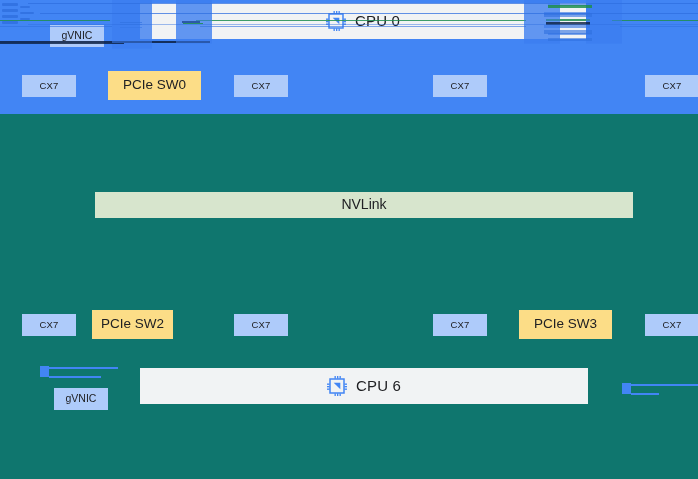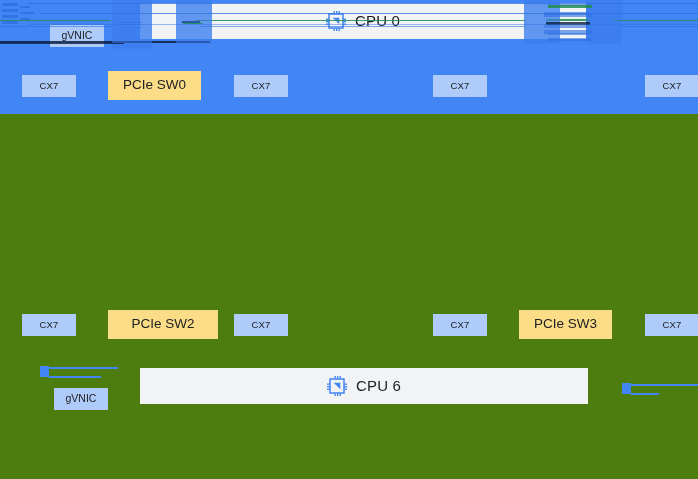--- a/index.html
+++ b/index.html
@@ -13,21 +13,21 @@
     position: relative;
     overflow: hidden;
     font-family: "Liberation Sans", sans-serif;
     color: #202124;
   }
   #diagram {
     position: absolute;
     left: 0; top: 0;
     width: 698px;
     height: 479px;
-    background: #4d7c0f;
+    background: #0f766e;
   }
   .node {
     position: absolute;
     box-sizing: border-box;
     display: flex;
     align-items: center;
     justify-content: center;
     white-space: nowrap;
     line-height: 1.1;
   }
@@ -193,20 +193,23 @@
     <div class="gpu-tick" style="left:120px; top:27px; width:22px;"></div>
     <div class="gpu-tick dark" style="left:182px; top:21px; width:18px; height:2px;"></div>
     <div class="gpu-tick" style="left:548px; top:4px;  width:44px; height:2px;"></div>
     <div class="gpu-tick" style="left:544px; top:12px; width:46px; height:3px;"></div>
     <div class="gpu-tick green" style="left:546px; top:19px; width:44px; height:2px;"></div>
     <div class="gpu-tick" style="left:544px; top:25px; width:46px; height:3px;"></div>
     <div class="gpu-tick" style="left:548px; top:33px; width:44px; height:2px;"></div>
     <div class="gpu-tick" style="left:0; top:41px; width:210px; height:2px; background:#0b1f3f; opacity:.85;"></div>
   </div>
 
+  <div class="node nvlink-box" style="left:95px; top:192px; width:538px; height:26px;">
+    <span>NVLink</span>
+  </div>
 
   <div class="gpu-band" style="left:0; top:220px; width:698px; height:44px;">
     <div class="gpu-band-inner" style="left:112px; top:-4px; width:40px; height:52px;"></div>
     <div class="gpu-band-inner" style="left:176px; top:-4px; width:36px; height:48px;"></div>
     <div class="gpu-band-inner" style="left:524px; top:-4px; width:36px; height:48px;"></div>
     <div class="gpu-band-inner" style="left:586px; top:-4px; width:36px; height:48px;"></div>
     <div class="gpu-tick" style="left:0;   top:26px; width:112px;"></div>
     <div class="gpu-tick" style="left:200px; top:26px; width:326px;"></div>
     <div class="gpu-tick" style="left:620px; top:26px; width:78px;"></div>
     <div class="gpu-tick" style="left:120px; top:22px; width:22px;"></div>
@@ -216,21 +219,21 @@
     <div class="gpu-tick" style="left:546px; top:22px; width:44px; height:3px; background:#0b1f3f; opacity:.8;"></div>
     <div class="gpu-tick" style="left:544px; top:30px; width:48px; height:4px;"></div>
     <div class="gpu-tick" style="left:548px; top:38px; width:44px; height:3px;"></div>
     <div class="gpu-tick" style="left:0; top:43px; width:124px; height:1px; background:#0b1f3f; opacity:.8;"></div>
   </div>
 
   <div class="node cx7-box" style="left:22px; top:314px; width:54px; height:22px;">
     <span>CX7</span>
   </div>
 
-  <div class="node pcie-box" style="left:108px; top:310px; width:110px; height:29px;">
+  <div class="node pcie-box" style="left:92px; top:310px; width:81px; height:29px;">
     <span>PCIe SW2</span>
   </div>
 
   <div class="node cx7-box" style="left:234px; top:314px; width:54px; height:22px;">
     <span>CX7</span>
   </div>
 
   <div class="node cx7-box" style="left:433px; top:314px; width:54px; height:22px;">
     <span>CX7</span>
   </div>

